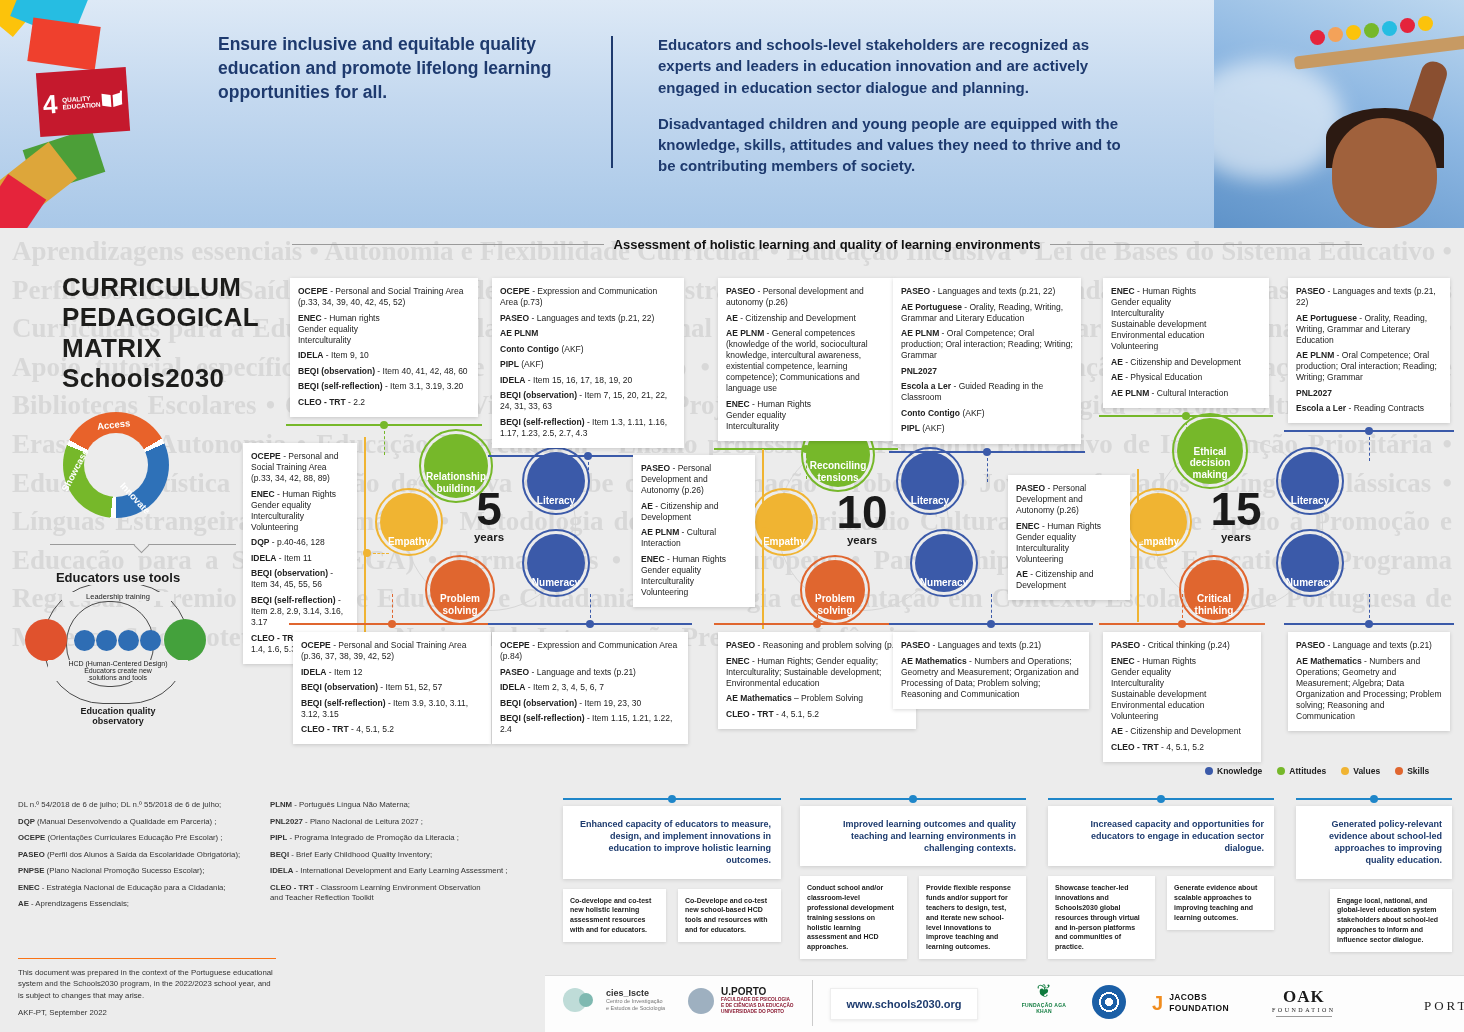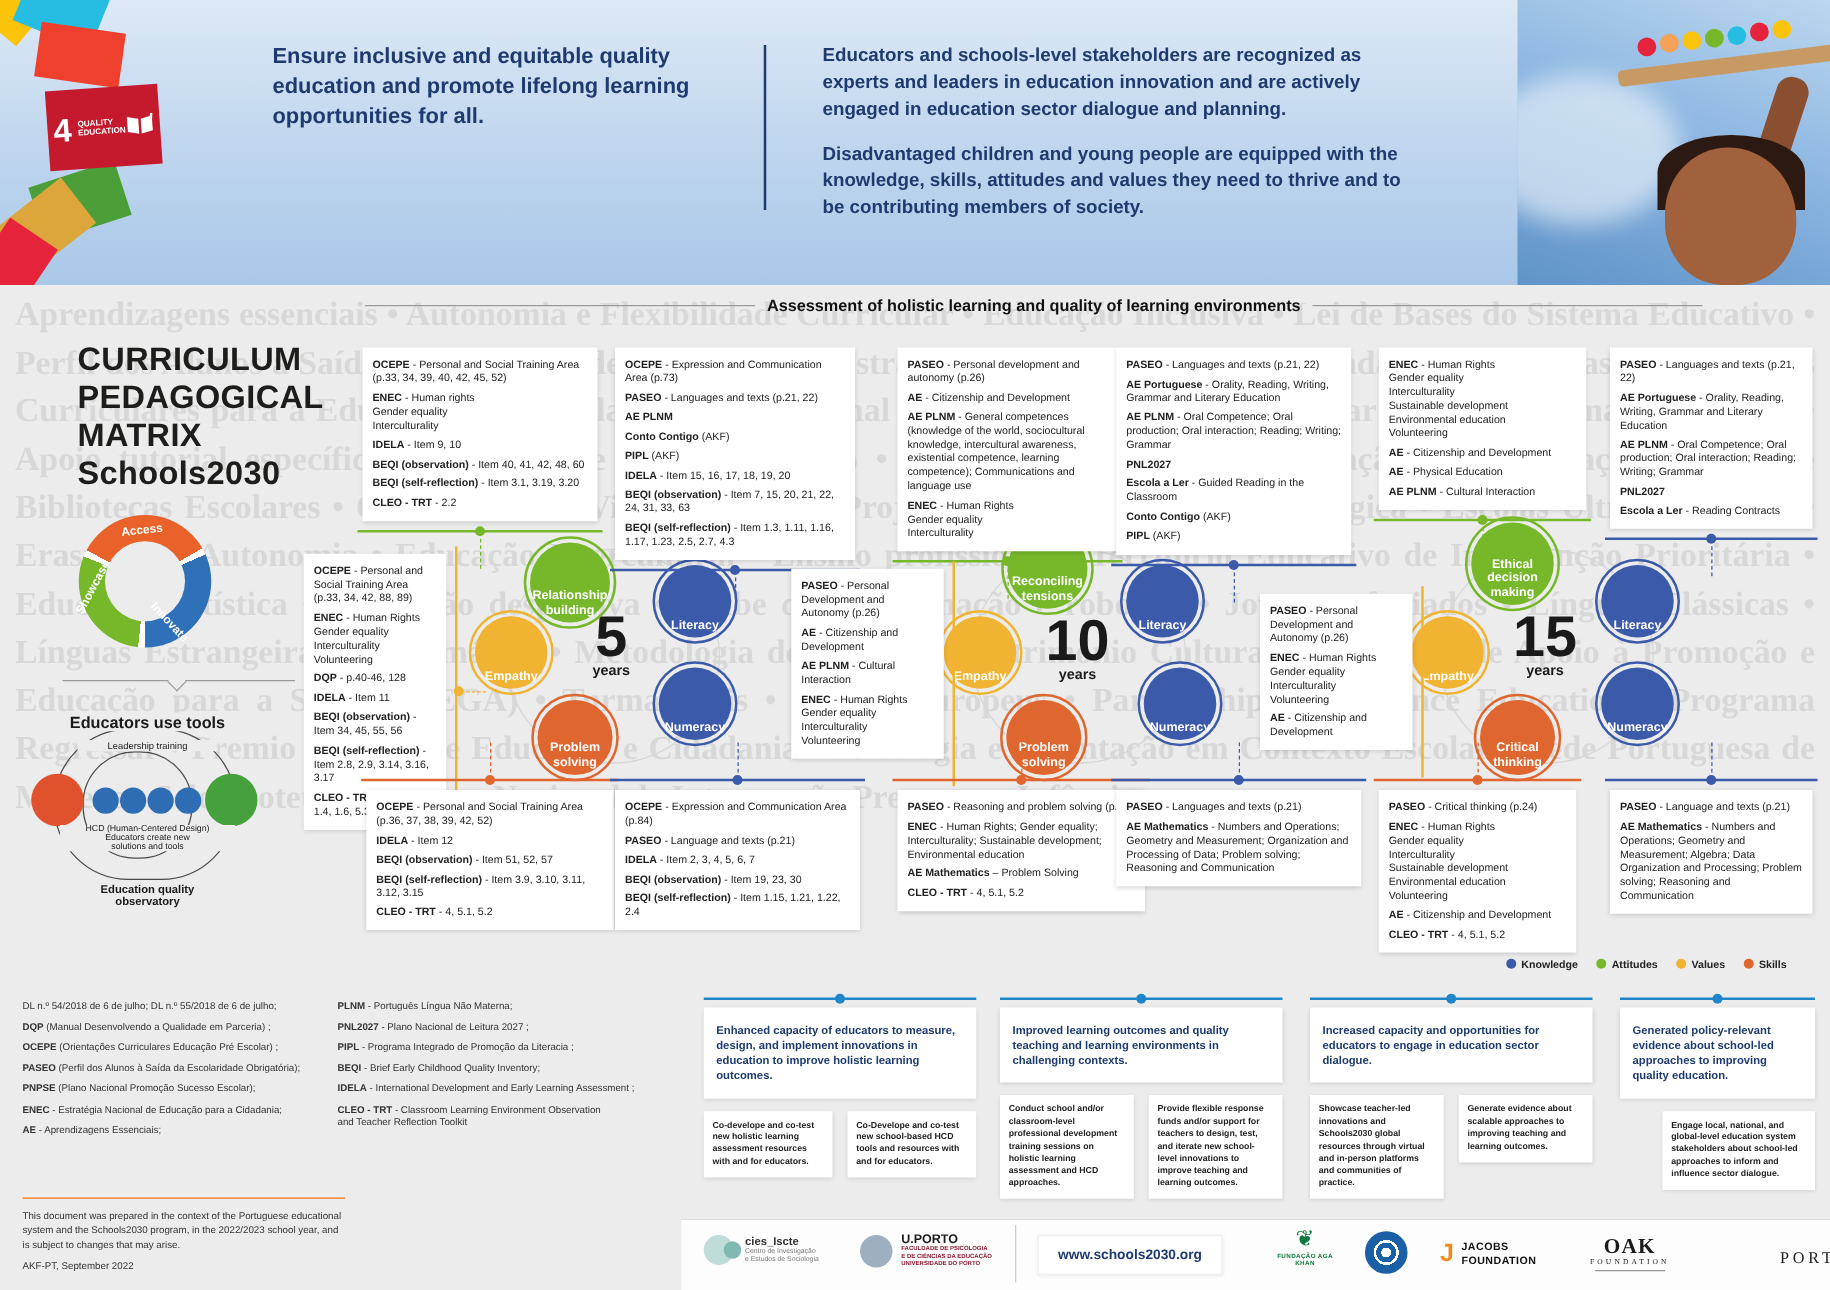--- a/index.html
+++ b/index.html
@@ -82,32 +82,32 @@
   
   .ab{position:absolute;top:800px;z-index:3;font-size:7.8px;color:#333;line-height:1.35}
   .ab .ln{margin-bottom:6px;white-space:pre-line}
   #ab1{left:18px;width:240px}
   #ab2{left:270px;width:250px}
 
   
   .ocol{position:absolute;top:798px;z-index:3}
   .oline{position:relative;height:2px;background:#1f86c9;margin-bottom:6px}
   .oline i{position:absolute;left:50%;top:-3px;margin-left:-4px;width:8px;height:8px;border-radius:50%;background:#1f86c9}
-  .ohead{background:#fff;box-shadow:0 1px 4px rgba(0,0,0,.14);padding:12px 10px;font-size:9px;font-weight:bold;color:#1d3b6e;text-align:left;line-height:1.35;min-height:50px;box-sizing:border-box;display:flex;align-items:center;justify-content:center}
+  .ohead{background:#fff;box-shadow:0 1px 4px rgba(0,0,0,.14);padding:12px 10px;font-size:9px;font-weight:bold;color:#1d3b6e;text-align:right;line-height:1.35;min-height:50px;box-sizing:border-box;display:flex;align-items:center;justify-content:center}
   .osubs{display:flex;gap:12px;margin-top:10px;align-items:flex-start}
   .osub{background:#fff;box-shadow:0 1px 3px rgba(0,0,0,.12);padding:7px;font-size:7px;font-weight:bold;color:#222;line-height:1.4;flex:1}
   .ocol.single .osubs{justify-content:flex-end}
   .ocol.single .osub{flex:0 0 108px}
 
   
   #doc-note{position:absolute;left:18px;top:958px;width:258px;font-size:7.8px;color:#333;line-height:1.45;z-index:3;border-top:1px solid #f97316;padding-top:8px}
   #credit{position:absolute;left:18px;top:1008px;font-size:7.8px;color:#333;z-index:3}
   #footer-strip{position:absolute;left:545px;top:975px;width:919px;height:57px;background:#fdfdfd;border-top:1px solid #ddd;z-index:2}
   .flogo{position:absolute;z-index:3}
-  #cies{left:563px;top:988px;display:flex;align-items:flex-start;gap:9px}
+  #cies{left:563px;top:988px;display:flex;align-items:flex-start;gap:19px}
   #cies .c1{width:24px;height:24px;border-radius:50%;background:#bfdcd8;position:relative}
   #cies .c1 i{position:absolute;right:-6px;top:5px;width:14px;height:14px;border-radius:50%;background:#7fb9b1;display:block}
   #cies .nm{font-size:9px;font-weight:bold;color:#333}
   #cies .sb{font-size:5.5px;color:#777;line-height:1.3;white-space:pre-line}
   #uporto{left:688px;top:986px;display:flex;align-items:center;gap:7px}
   #uporto .c1{width:26px;height:26px;border-radius:50%;background:#9eb0c0}
   #uporto .nm{font-size:10px;font-weight:bold;color:#1a1a1a}
   #uporto .sb{font-size:4.8px;color:#8b1a32;line-height:1.3;white-space:pre-line;font-weight:bold}
   #fdiv1{position:absolute;left:812px;top:980px;width:1px;height:46px;background:#ccc;z-index:3}
   #site-box{left:830px;top:988px;width:146px;height:30px;background:#fff;border:1px solid #eee;box-shadow:0 1px 3px rgba(0,0,0,.08);display:flex;align-items:center;justify-content:center;font-size:11px;font-weight:bold;color:#1d3b6e}

